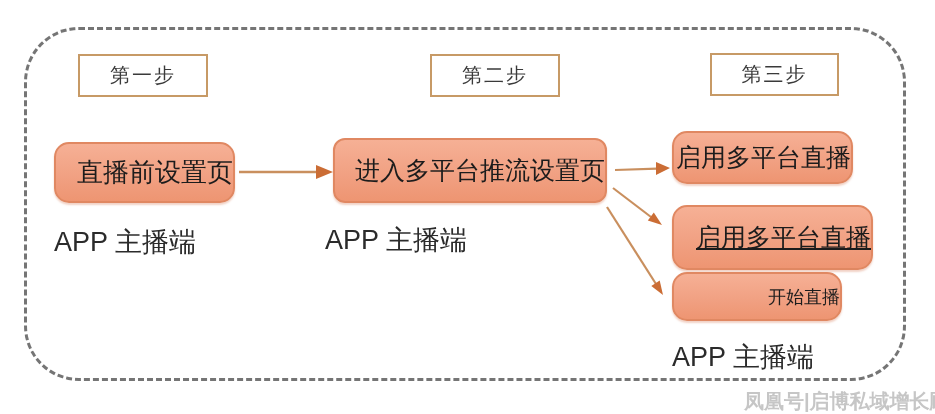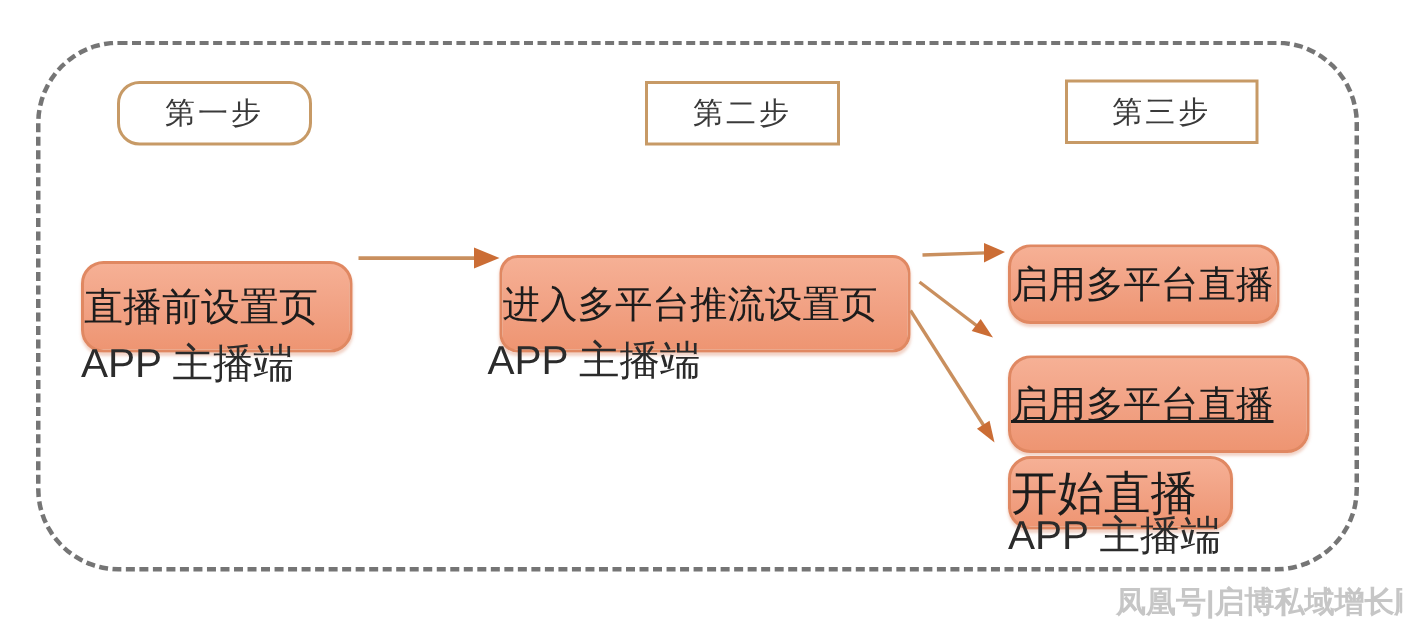--- a/index.html
+++ b/index.html
@@ -30,41 +30,40 @@
     box-sizing: border-box;
     background: #ffffff;
     border: 2px solid #c79a66;
     color: #3a3a3a;
     font-size: 20px;
     display: flex;
     align-items: center;
     justify-content: center;
     letter-spacing: 2px;
   }
-  .step-1 { left: 78px;  top: 54px; width: 130px; height: 43px; border-radius: 15px; }
+  .step-1 { left: 78px;  top: 54px; width: 130px; height: 43px; }
   .step-2 { left: 400px; top: 54px; width: 130px; height: 43px; margin-left: 30px; }
   .step-3 { left: 710px; top: 53px; width: 129px; height: 43px; }
   .node {
     position: absolute;
     box-sizing: border-box;
     background: linear-gradient(180deg, #f6b095 0%, #f1a183 55%, #ee9572 100%);
     border: 2px solid #e08862;
     border-radius: 15px;
     color: #1c1c1c;
     display: flex;
     align-items: center;
-    justify-content: flex-start;
+    justify-content: flex-end;
     box-shadow: 0 2px 2px rgba(216, 127, 92, 0.35);
-    margin-top: 32px;
   }
   .node-1 { left: 54px;  top: 142px; width: 181px; height: 61px; font-size: 26px; }
   .node-2 { left: 333px; top: 138px; width: 274px; height: 65px; font-size: 25px; border-radius: 12px; }
   .node-3 { left: 672px; top: 131px; width: 181px; height: 53px; font-size: 25px; }
   .node-4 { left: 672px; top: 205px; width: 201px; height: 65px; font-size: 25px; text-decoration: underline; }
-  .node-5 { left: 672px; top: 272px; width: 150px; height: 49px; font-size: 31px; }
+  .node-5 { left: 672px; top: 272px; width: 170px; height: 49px; font-size: 18px; }
   .caption {
     position: absolute;
     color: #2b2b2b;
     font-size: 27px;
     text-align: left;
   }
   .caption-1 { left: 54px;  top: 224px; width: 181px; }
   .caption-2 { left: 325px; top: 222px; width: 250px; }
   .caption-3 { left: 672px; top: 339px; width: 186px; }
   .arrow-svg {

